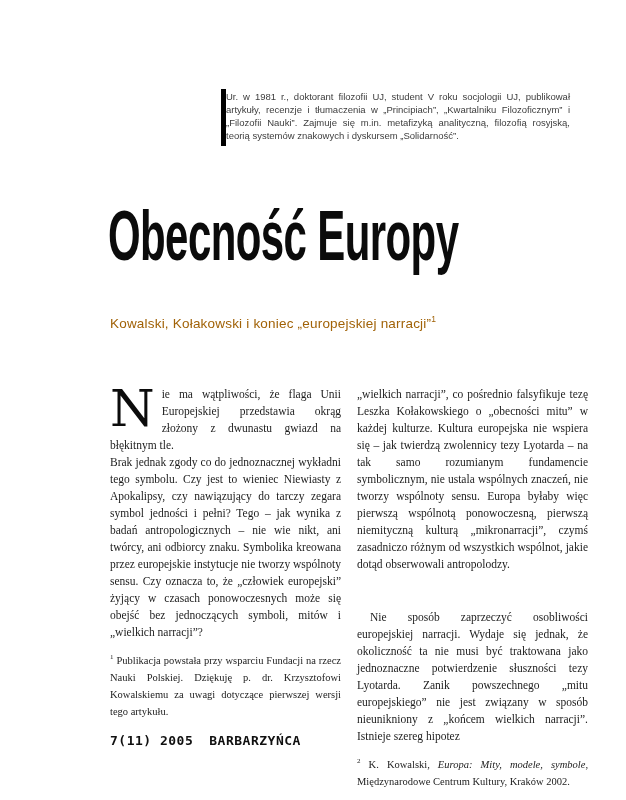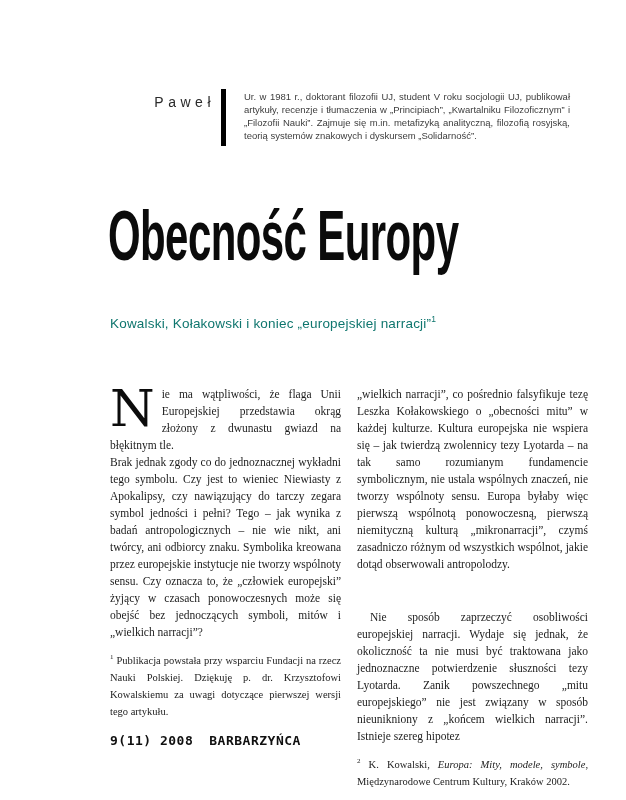--- a/index.html
+++ b/index.html
@@ -35,21 +35,21 @@
   .author-bar {
     width: 5px;
     height: 57px;
     background: #000000;
     margin-left: 6px;
     margin-top: 1px;
     flex: 0 0 auto;
   }
   .author-bio {
     flex: 1;
-    margin-left: 18px;
+    margin-left: 0;
     margin-top: 2px;
     font-family: "Liberation Sans", sans-serif;
     font-size: 9.5px;
     line-height: 13px;
     color: #3d3d3d;
     text-align: justify;
   }
 
   
   .article-title {
@@ -66,21 +66,21 @@
     transform-origin: 0 0;
     color: #0b0b0b;
   }
   .article-subtitle {
     position: absolute;
     top: 314px;
     left: 110px;
     font-family: "Liberation Sans", sans-serif;
     font-size: 13.5px;
     letter-spacing: 0.2px;
-    color: #0f766e;
+    color: #a16207;
   }
   .article-subtitle sup { font-size: 8.5px; }
 
   
   .columns {
     position: absolute;
     top: 386px;
     left: 110px;
     width: 478px;
     display: flex;
@@ -131,21 +131,20 @@
   }
   .page-footer .magazine { margin-left: 16px; text-align: center; }
 </style>
 </head>
 <body>
 
 <div class="page">
 
   <div class="author-block">
     <div class="author-name">
-      <div>Paweł</div>
     </div>
     <div class="author-bar"></div>
     <div class="author-bio">Ur. w 1981 r., doktorant filozofii UJ, student V roku socjologii UJ, publikował artykuły, recenzje i tłumaczenia w „Principiach”, „Kwartalniku Filozoficznym” i „Filozofii Nauki”. Zajmuje się m.in. metafizyką analityczną, filozofią rosyjską, teorią systemów znakowych i dyskursem „Solidarność”.</div>
   </div>
 
   <h1 class="article-title">Obecność Europy</h1>
 
   <div class="article-subtitle">
     <span>Kowalski, Kołakowski i koniec „europejskiej narracji”</span><sup>1</sup>
   </div>
@@ -160,16 +159,16 @@
 
     <div class="col">
       <p>„wielkich narracji”, co pośrednio falsyfikuje tezę Leszka Kołakowskiego o „obecności mitu” w każdej kulturze. Kultura europejska nie wspiera się – jak twierdzą zwolennicy tezy Lyotarda – na tak samo rozumianym fundamencie symbolicznym, nie ustala wspólnych znaczeń, nie tworzy wspólnoty sensu. Europa byłaby więc pierwszą wspólnotą ponowoczesną, pierwszą niemityczną kulturą „mikronarracji”, czymś zasadniczo różnym od wszystkich wspólnot, jakie dotąd obserwowali antropolodzy.</p>
       <p class="indent">Nie sposób zaprzeczyć osobliwości europejskiej narracji. Wydaje się jednak, że okoliczność ta nie musi być traktowana jako jednoznaczne potwierdzenie słuszności tezy Lyotarda. Zanik powszechnego „mitu europejskiego” nie jest związany w sposób nieunikniony z „końcem wielkich narracji”. Istnieje szereg hipotez</p>
       <div class="footnote"><sup>2</sup><span> K. Kowalski, </span><span class="it">Europa: Mity, modele, symbole</span><span>, Międzynarodowe Centrum Kultury, Kraków 2002.</span></div>
     </div>
 
   </div>
 
   <div class="page-footer">
-    <span class="issue">9(11) 2008</span><span class="magazine">BARBARZYŃCA</span>
+    <span class="issue">7(11) 2005</span><span class="magazine">BARBARZYŃCA</span>
   </div>
 
 </div>
 
 </body></html>

